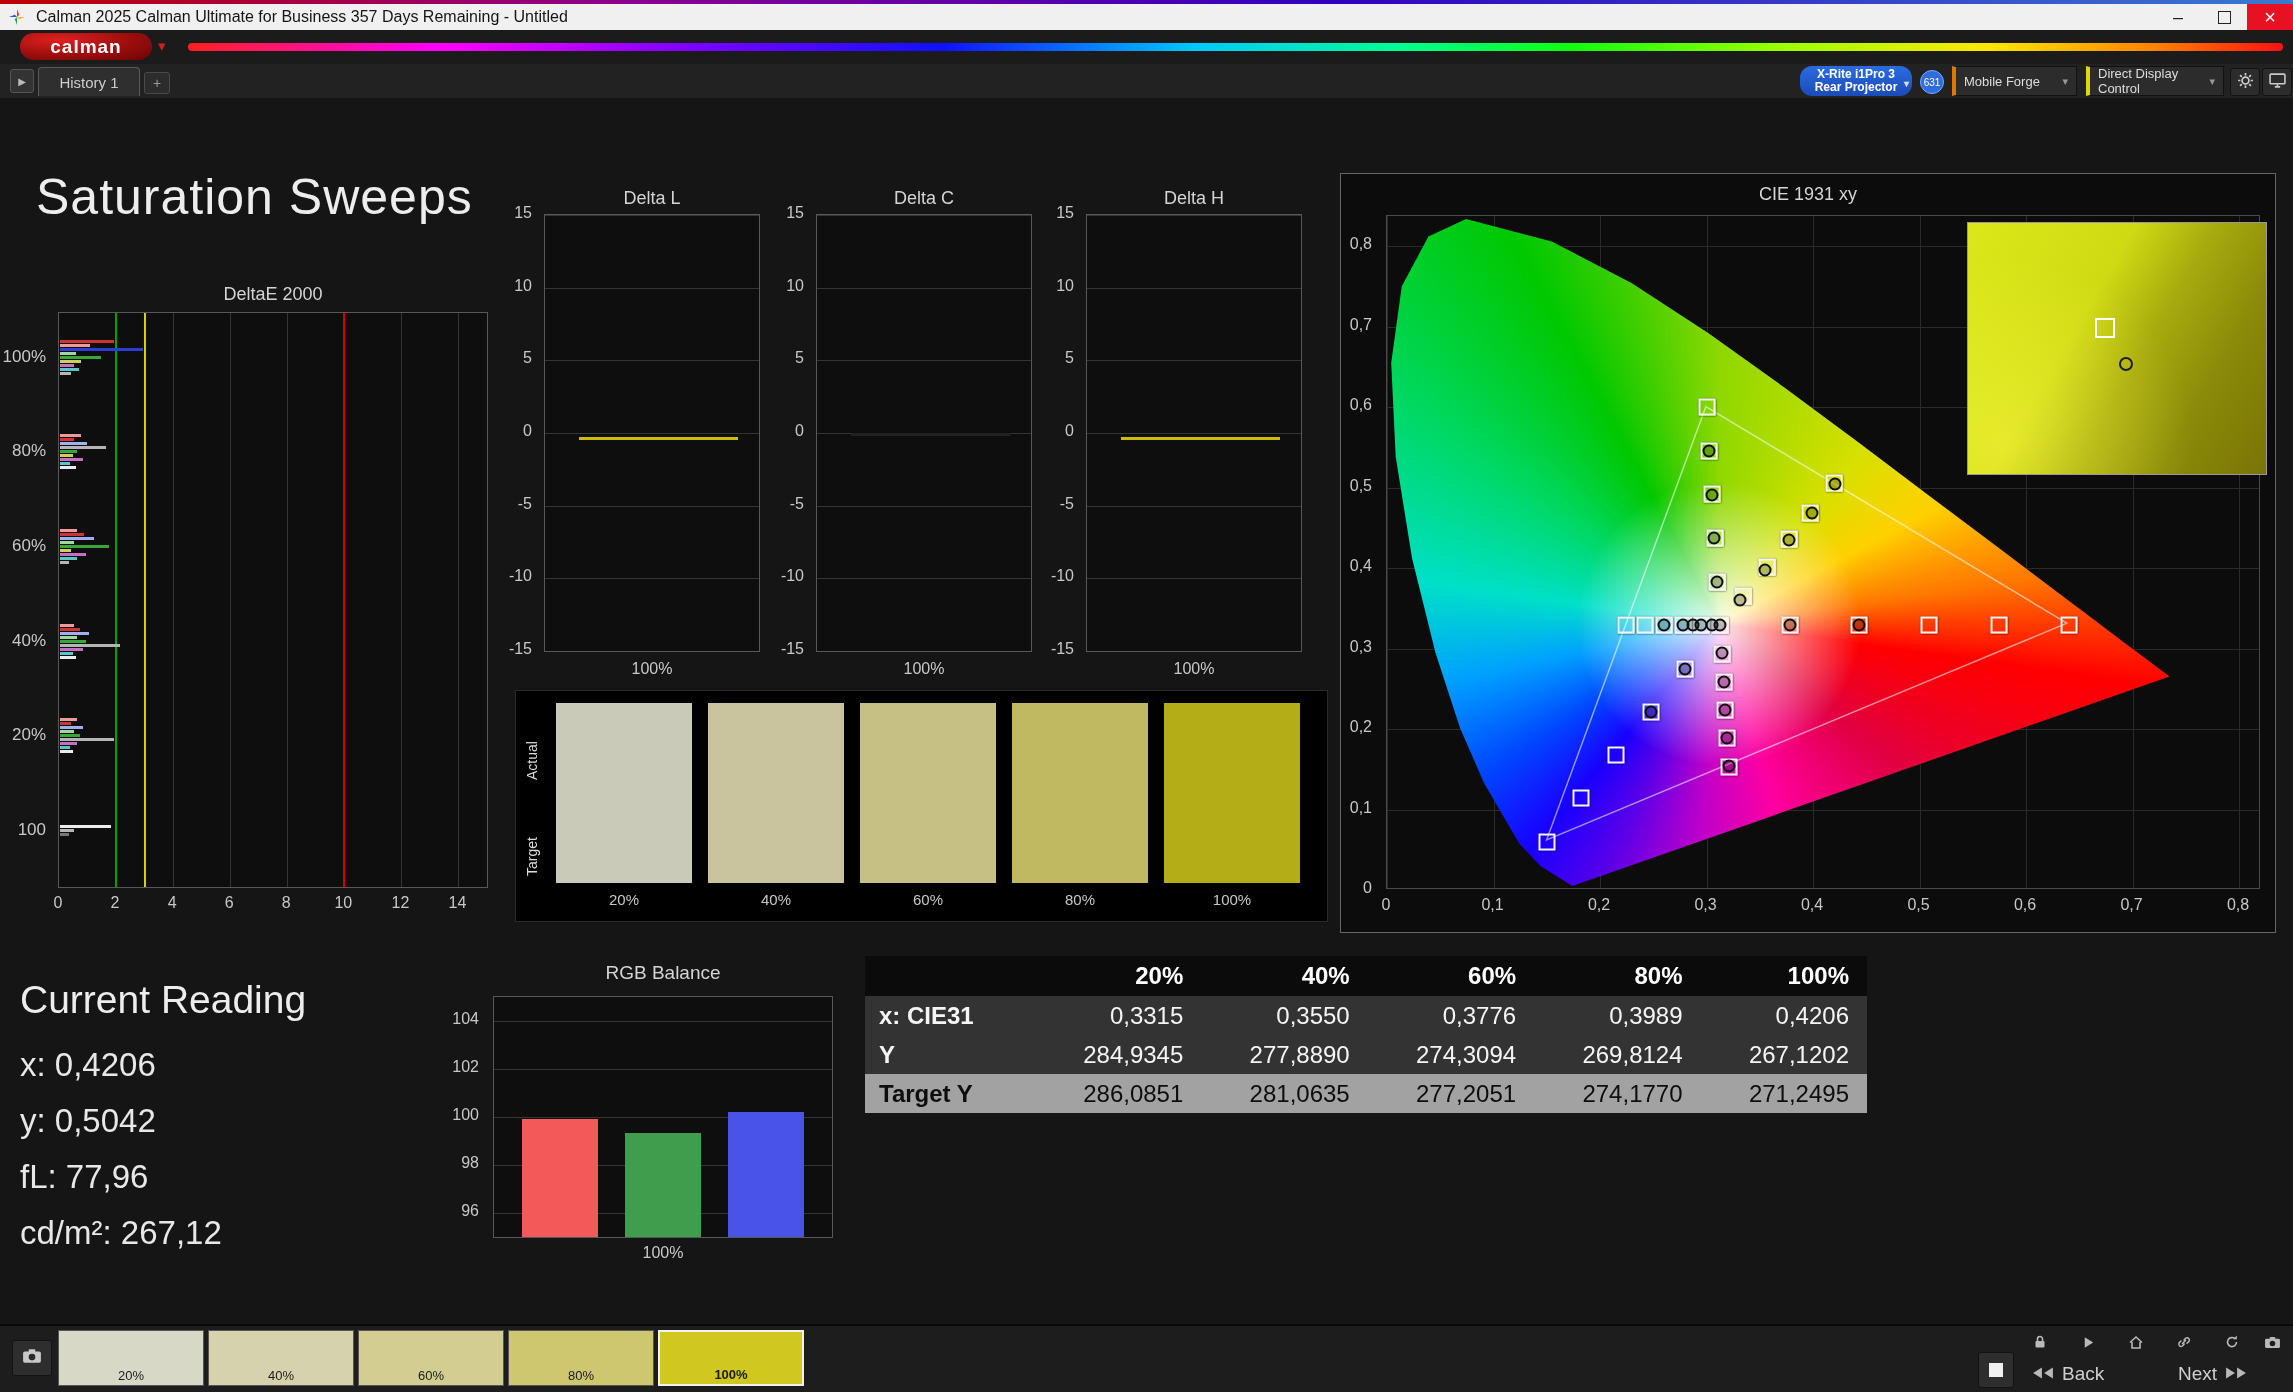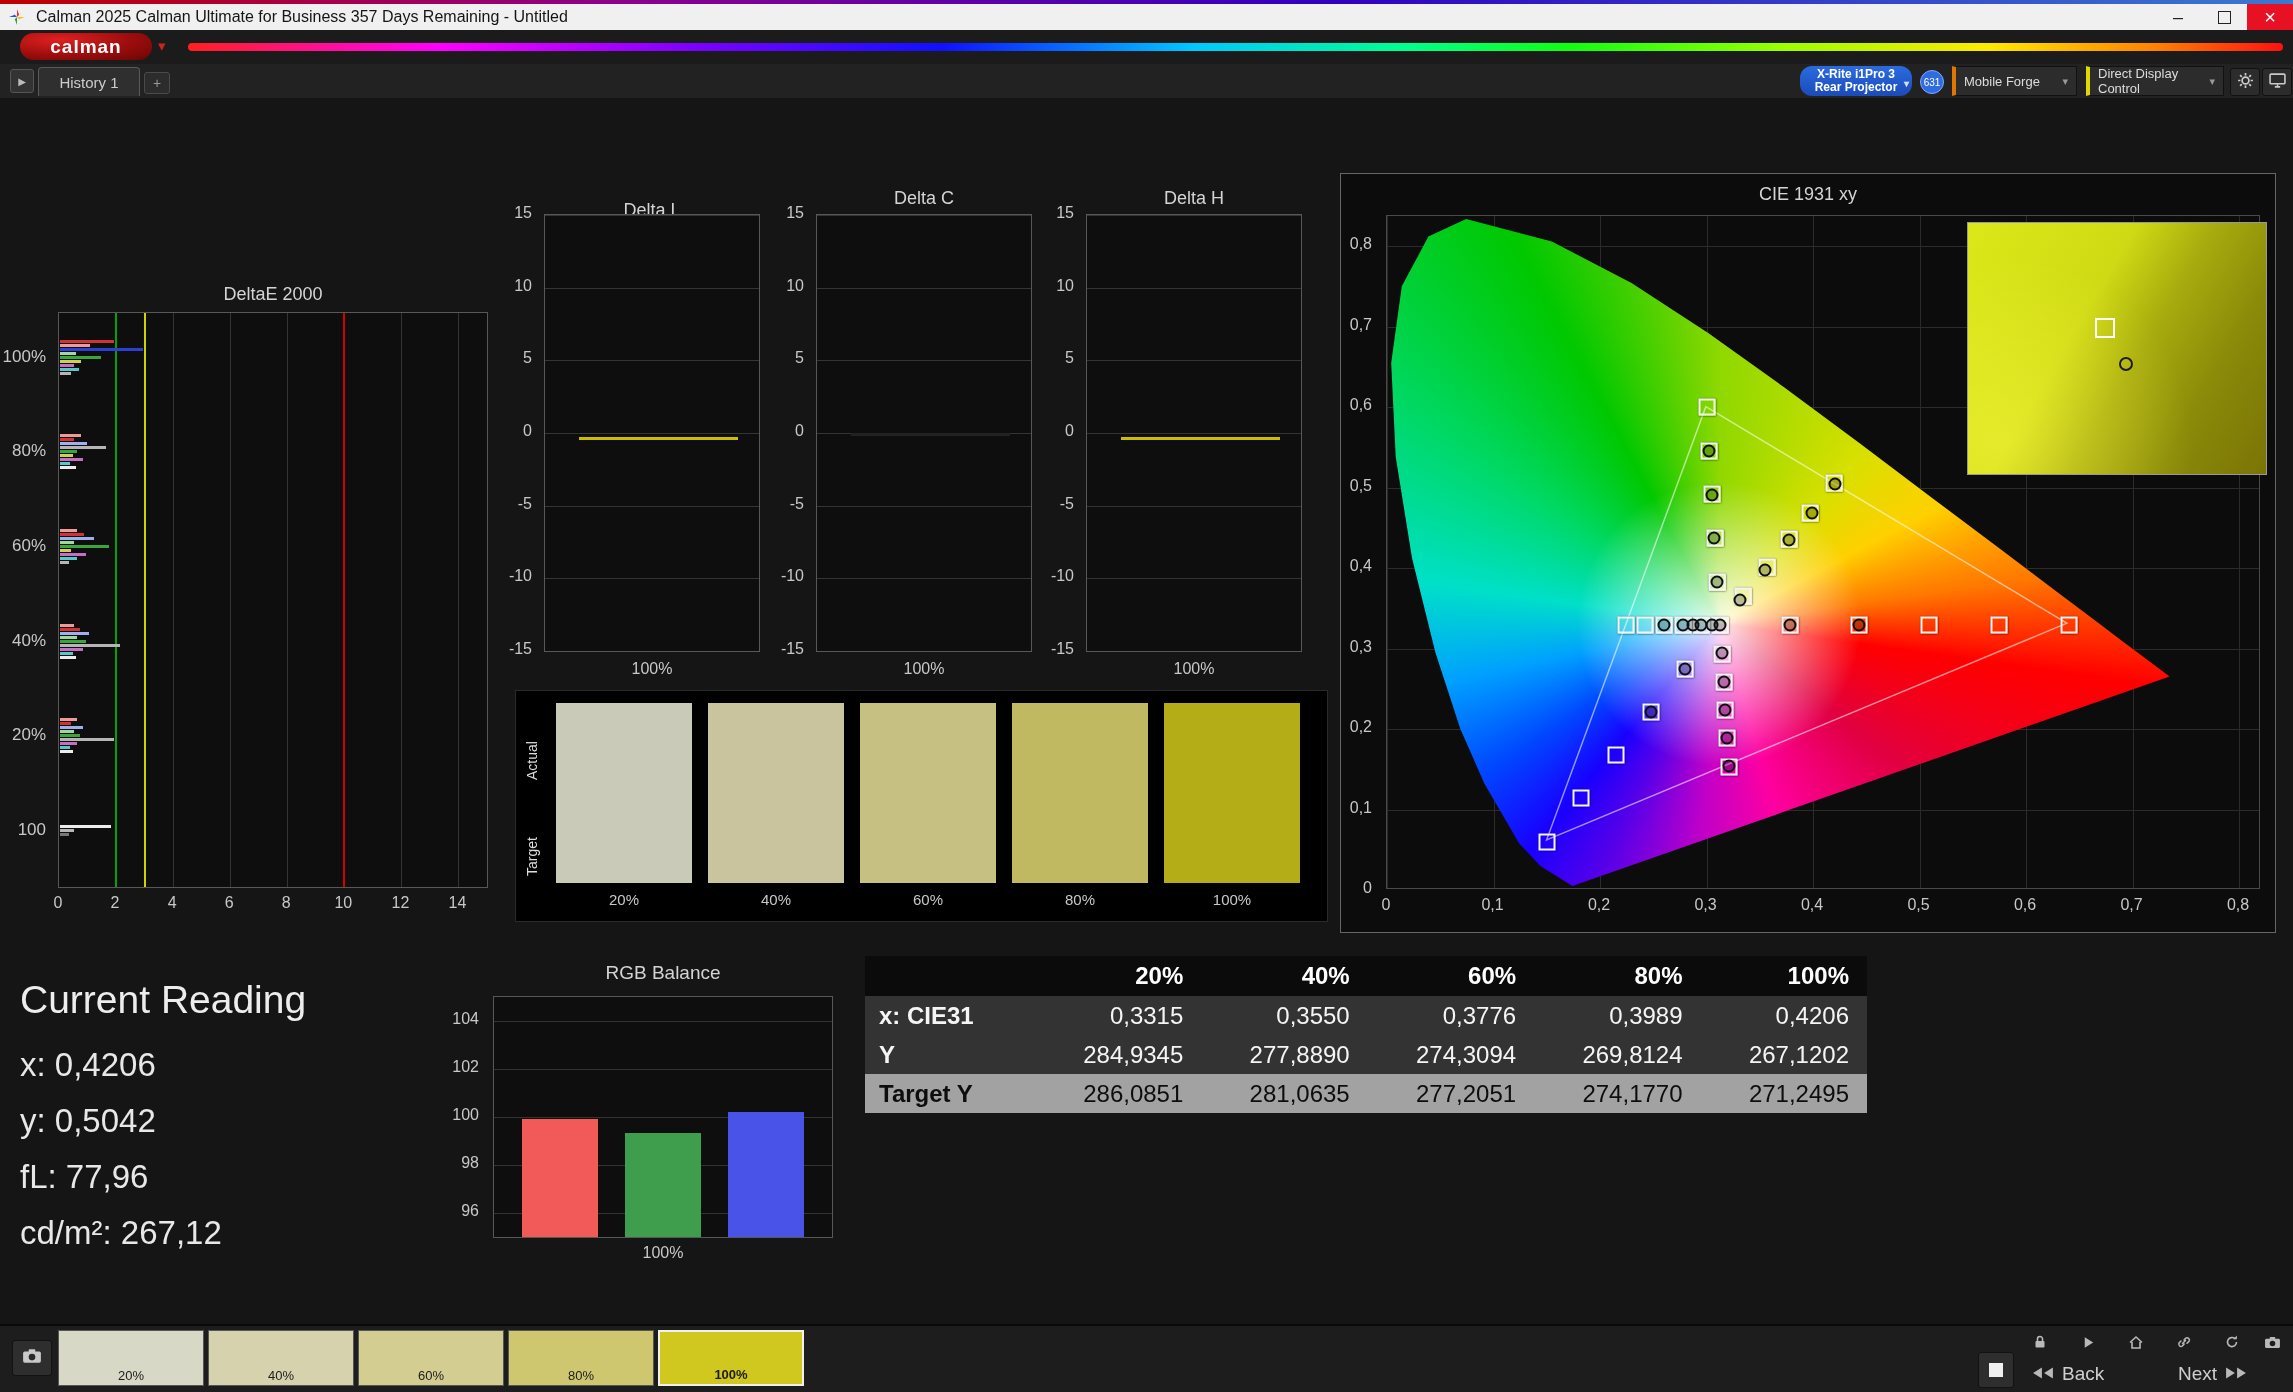--- a/index.html
+++ b/index.html
@@ -189,20 +189,21 @@
     <div class="icon-btn" id="monitor-btn">
       <span>
         <svg viewBox="0 0 16 14" width="17" height="15">
             <rect x="1" y="1" width="14" height="9" rx="1" fill="none" stroke="#c9c9c9" stroke-width="1.5"></rect>
             <path d="M5.5 13h5M8 10.5V13" stroke="#c9c9c9" stroke-width="1.5"></path>
           </svg>
       </span>
     </div>
   </div>
 
+  <div class="page-title">Saturation Sweeps</div>
 
   <div class="chart-title" style="left:58px;top:284px;width:430px;">DeltaE 2000</div>
   <div class="plot" id="deltae-plot" style="left:58px;top:312px;width:430px;height:576px;">
       <div class="vgrid" style="left: 57.0667px;"></div>
       <div class="vgrid" style="left: 114.133px;"></div>
       <div class="vgrid" style="left: 171.2px;"></div>
       <div class="vgrid" style="left: 228.267px;"></div>
       <div class="vgrid" style="left: 285.333px;"></div>
       <div class="vgrid" style="left: 342.4px;"></div>
       <div class="vgrid" style="left: 399.467px;"></div>
@@ -270,21 +271,21 @@
       <div class="ticklabel" style="left: -20px; width: 40px;">0</div>
       <div class="ticklabel" style="left: 37.0667px; width: 40px;">2</div>
       <div class="ticklabel" style="left: 94.1333px; width: 40px;">4</div>
       <div class="ticklabel" style="left: 151.2px; width: 40px;">6</div>
       <div class="ticklabel" style="left: 208.267px; width: 40px;">8</div>
       <div class="ticklabel" style="left: 265.333px; width: 40px;">10</div>
       <div class="ticklabel" style="left: 322.4px; width: 40px;">12</div>
       <div class="ticklabel" style="left: 379.467px; width: 40px;">14</div>
     </div>
 
-  <div class="chart-title" style="left:544px;top:200px;width:216px;">Delta L</div>
+  <div class="chart-title" style="left:544px;top:188px;width:216px;">Delta L</div>
   <div class="plot" id="dl-plot" style="left:544px;top:214px;width:216px;height:438px;">
       <div class="hgrid" style="top: 0px;"></div>
       <div class="hgrid" style="top: 72.6667px;"></div>
       <div class="hgrid" style="top: 145.333px;"></div>
       <div class="hgrid" style="top: 218px;"></div>
       <div class="hgrid" style="top: 290.667px;"></div>
       <div class="hgrid" style="top: 363.333px;"></div>
       <div class="hgrid" style="top: 436px;"></div>
       <div class="dataline" style="top: 222.313px; left: 34.24px; width: 158.36px; background: rgb(205, 188, 0);"></div>
     </div>

